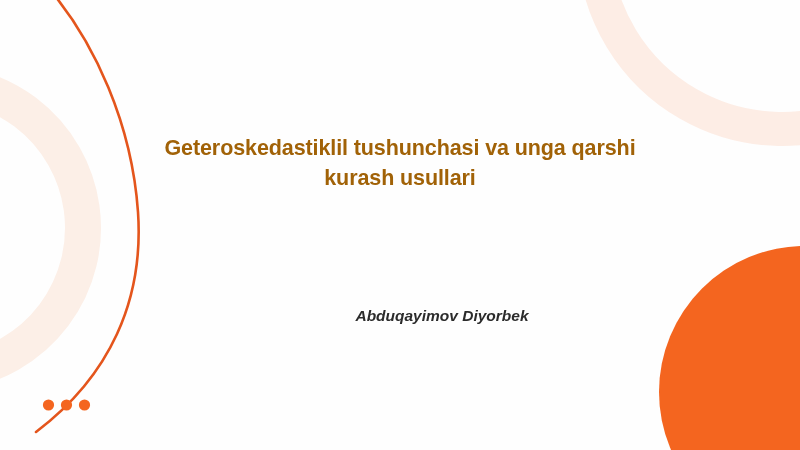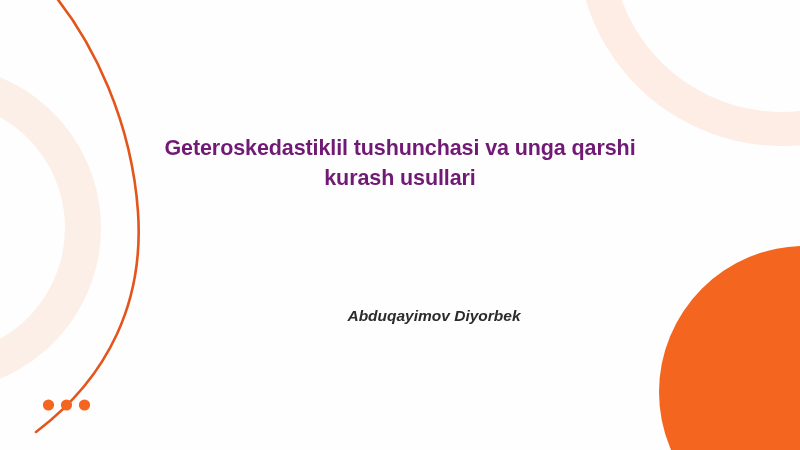--- a/index.html
+++ b/index.html
@@ -42,27 +42,27 @@
     left: 150px;
     top: 134px;
     width: 500px;
     margin: 0;
     text-align: center;
     font-family: "Liberation Sans", sans-serif;
     font-size: 21.5px;
     font-weight: 700;
     line-height: 1.38;
     letter-spacing: -0.1px;
-    color: #701a75;
+    color: #a16207;
     white-space: pre-line;
   }
 
   .slide-subtitle {
     position: absolute;
-    left: 234px;
+    left: 242px;
     top: 306px;
     width: 400px;
     margin: 0;
     text-align: center;
     font-family: "Liberation Sans", sans-serif;
     font-size: 15.5px;
     font-weight: 600;
     font-style: italic;
     line-height: 1.3;
     color: #2B2B2B;

